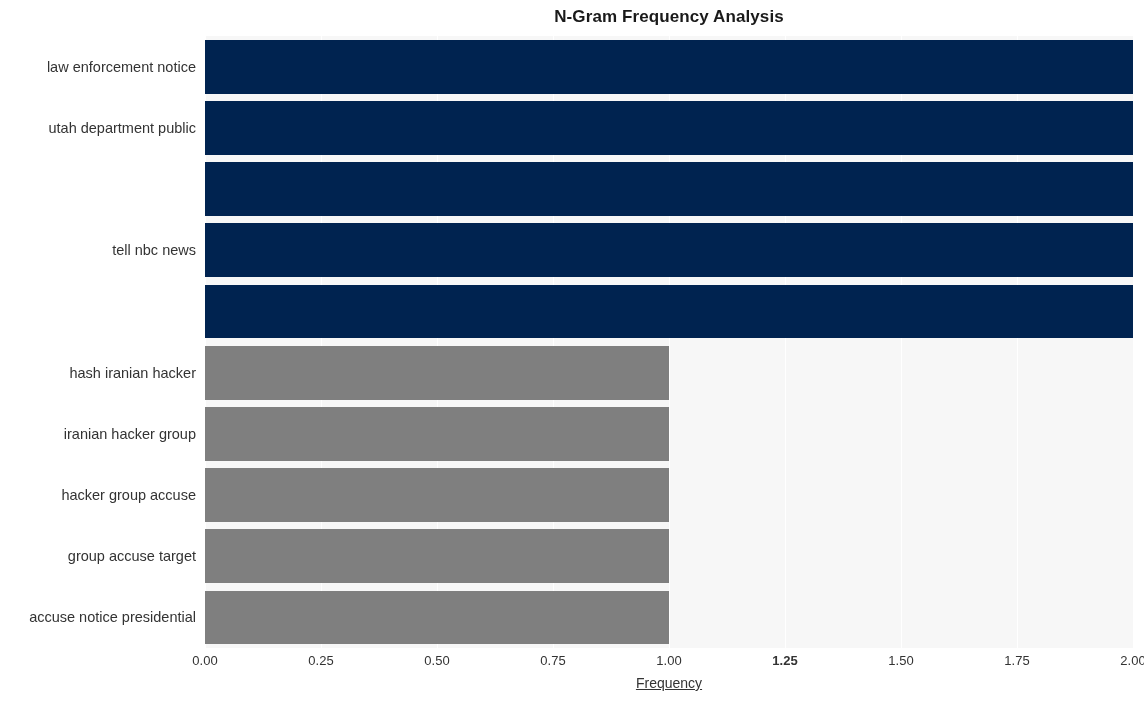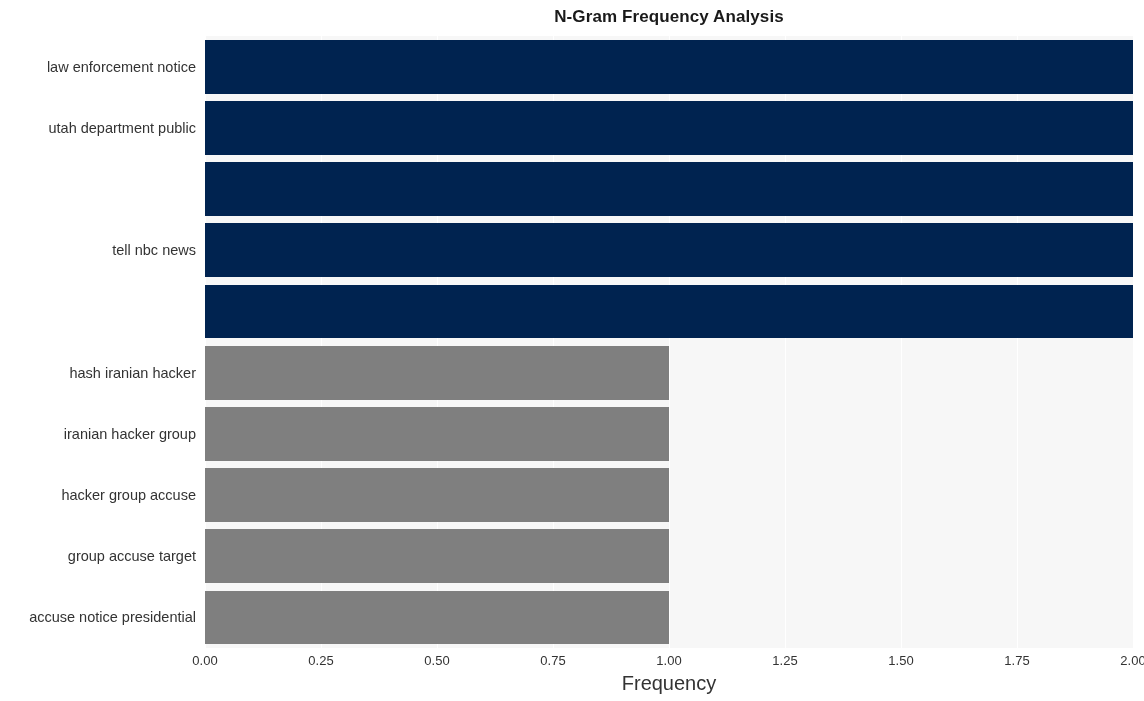--- a/index.html
+++ b/index.html
@@ -108,24 +108,25 @@
     white-space: nowrap;
   }
 
   
   #xaxis-title {
     position: absolute;
     left: 205px;
     top: 674px;
     width: 928px;
     text-align: center;
-    font-size: 20px;
+    font-size: 14px;
     color: #333333;
     line-height: 18px;
     white-space: nowrap;
+    text-decoration: underline;
   }
 </style>
 </head>
 <body>
 
 <div id="figure" style="background: rgb(255, 255, 255); padding-left: 21px;">
 
   <div id="chart-title">N-Gram Frequency Analysis</div>
 
   <div id="plot-area" style="background: rgb(247, 247, 247);">
@@ -164,21 +165,21 @@
       <div class="ytick-label" style="top: 511.2px; padding-right: 10px;">group accuse target</div>
       <div class="ytick-label" style="top: 572.4px; padding-right: 10px;">accuse notice presidential</div>
     </div>
 
   <div id="xtick-labels">
       <div class="xtick-label" style="left: 0px;">0.00</div>
       <div class="xtick-label" style="left: 116px;">0.25</div>
       <div class="xtick-label" style="left: 232px;">0.50</div>
       <div class="xtick-label" style="left: 348px;">0.75</div>
       <div class="xtick-label" style="left: 464px;">1.00</div>
-      <div class="xtick-label" style="left: 580px;">1.25</div>
+      <div class="xtick-label" style="left: 580px; font-weight: bold;">1.25</div>
       <div class="xtick-label" style="left: 696px;">1.50</div>
       <div class="xtick-label" style="left: 812px;">1.75</div>
       <div class="xtick-label" style="left: 928px;">2.00</div>
     </div>
 
   <div id="xaxis-title">Frequency</div>
 
 </div>
 
 </body></html>

